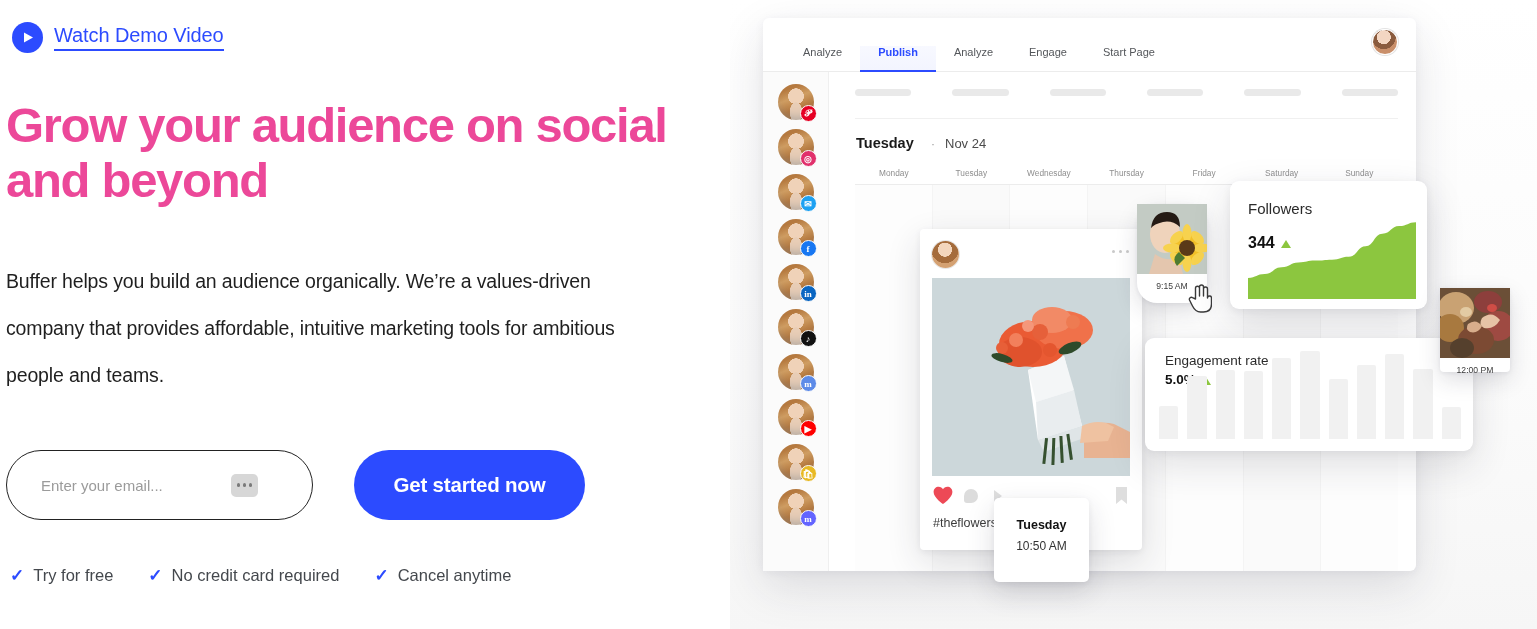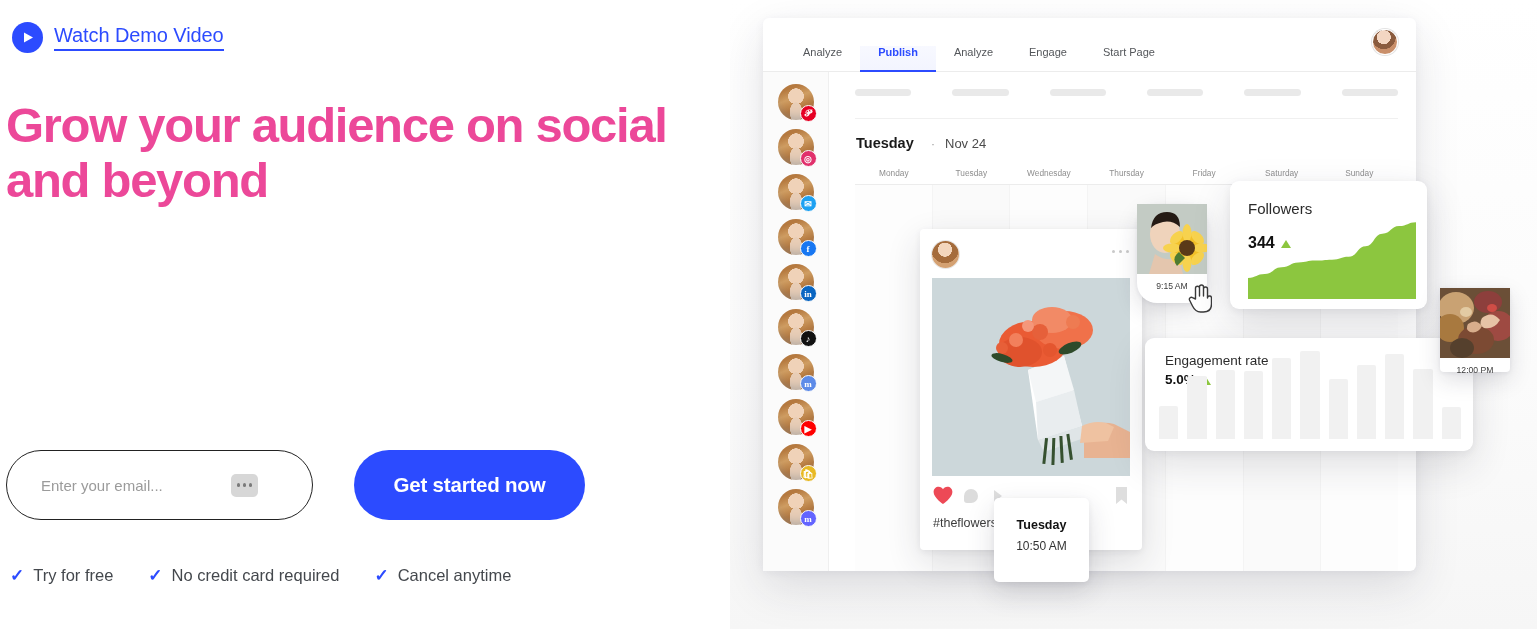--- a/index.html
+++ b/index.html
@@ -210,20 +210,21 @@
       <span class="play-circle">
         <svg width="12" height="13" viewBox="0 0 12 13">
             <polygon points="2,1.5 11,6.5 2,11.5" fill="#ffffff"></polygon>
           </svg>
       </span>
       <span class="demo-label">Watch Demo Video</span>
     </a>
 
     <h1 class="headline">Grow your audience on social and beyond</h1>
 
+    <p class="subhead">Buffer helps you build an audience organically. We’re a values-driven company that provides affordable, intuitive marketing tools for ambitious people and teams.</p>
 
     <div class="form-row">
       <div class="email-wrap">
         <input class="email-input" type="email" placeholder="Enter your email..." style="">
         <span class="pw-badge">
           <i class="pw-dot"></i>
             <i class="pw-dot"></i>
             <i class="pw-dot"></i>
         </span>
       </div>

